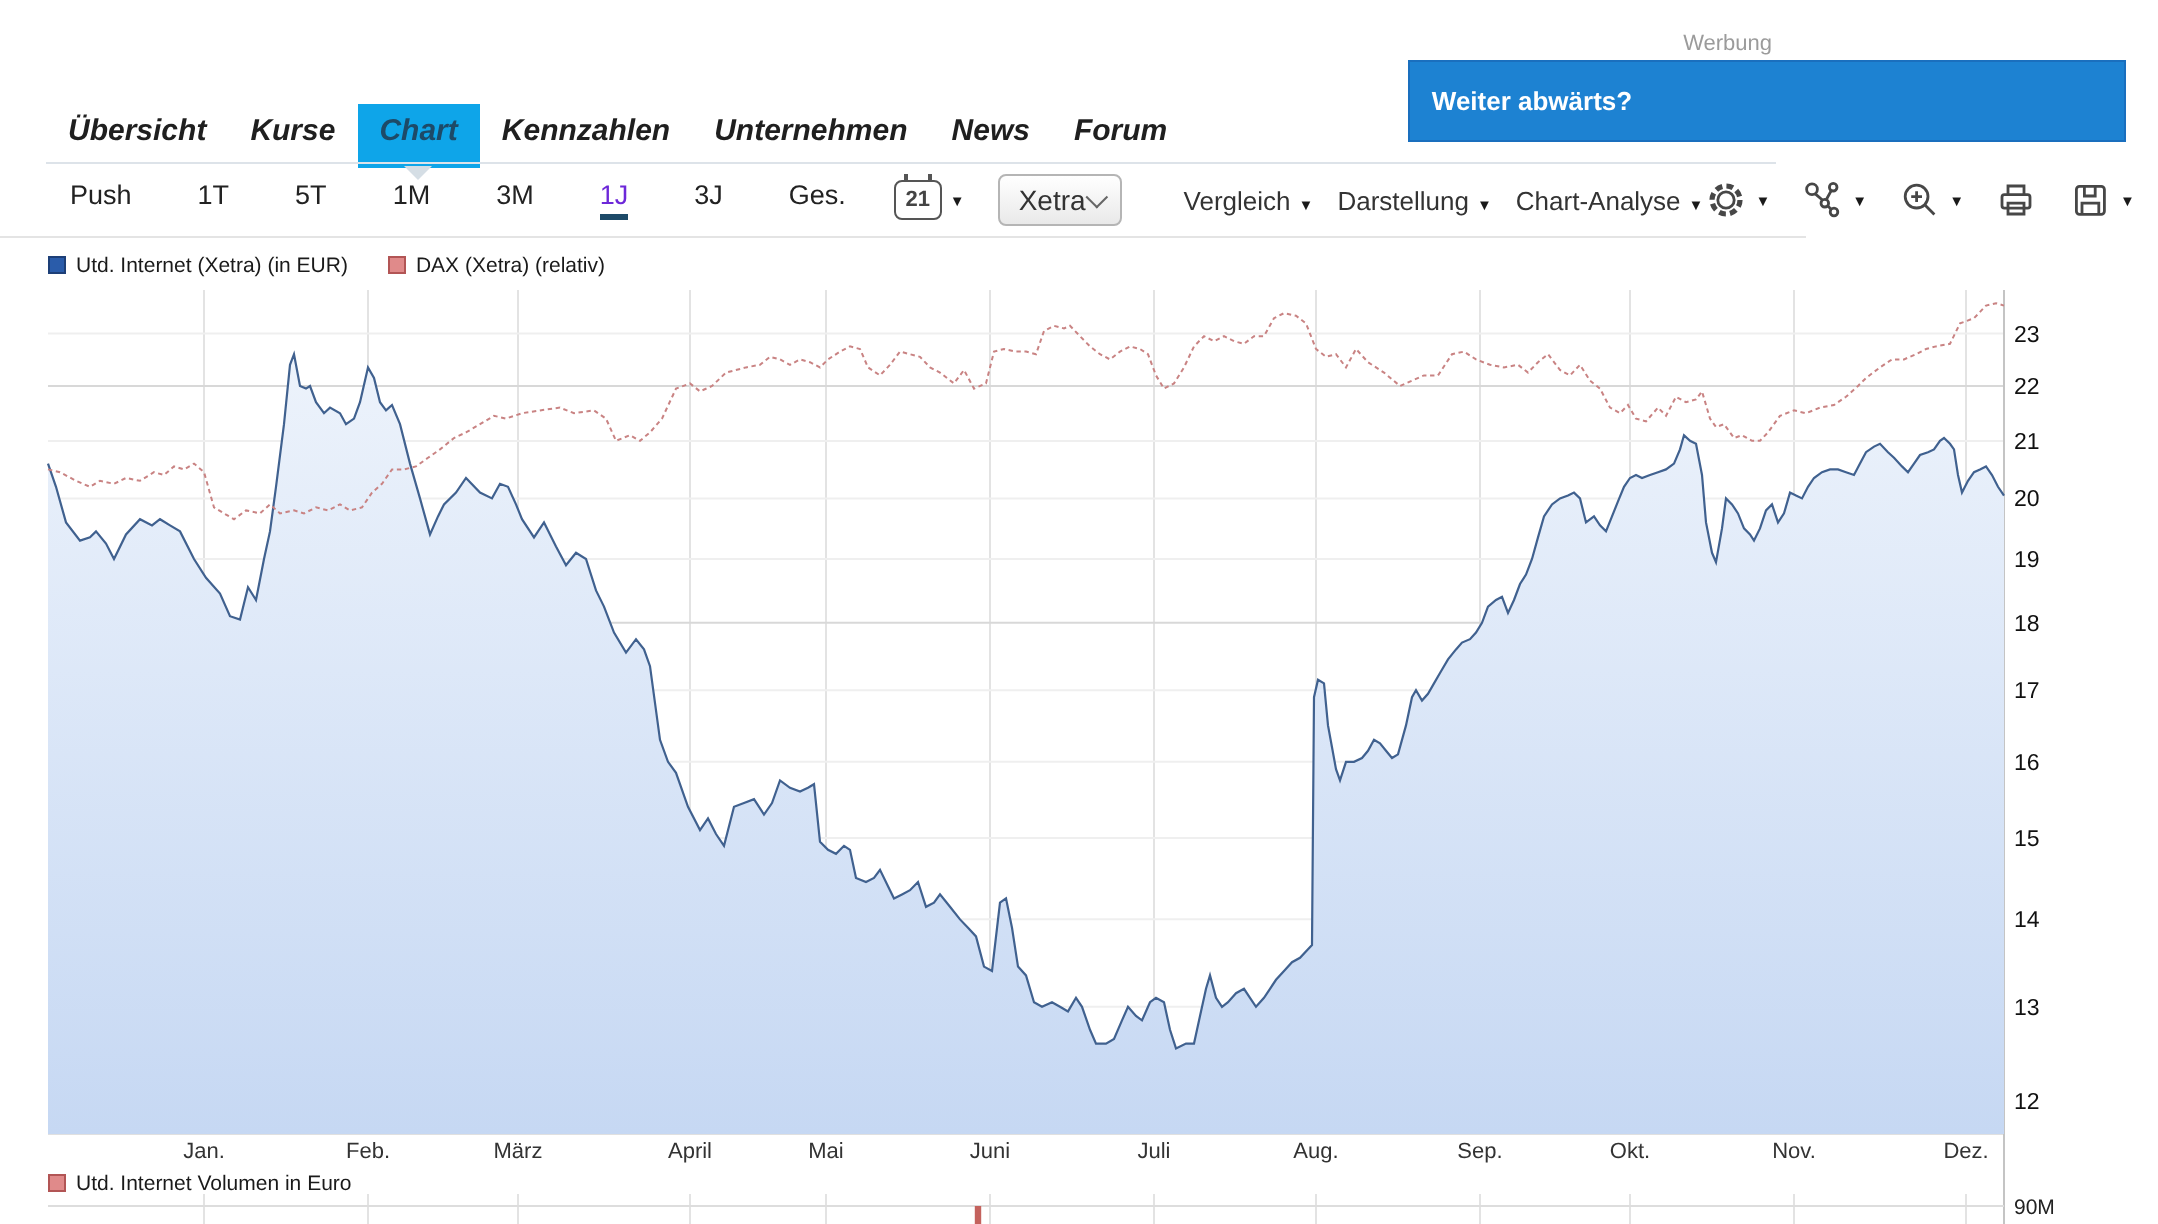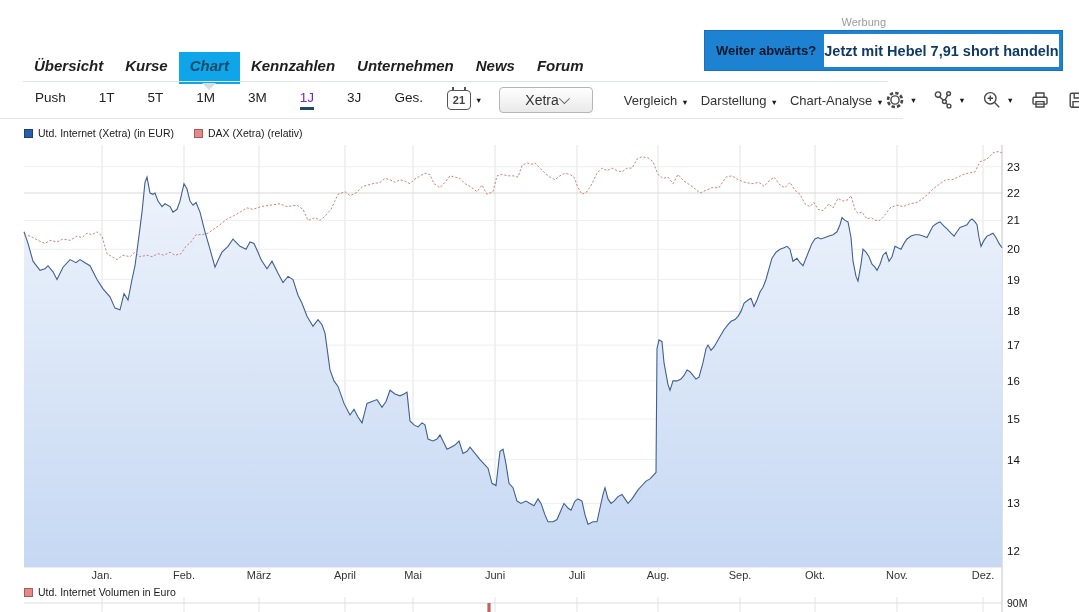--- a/index.html
+++ b/index.html
@@ -6,21 +6,21 @@
   html,body { width:1079px; height:612px; overflow:hidden; background:#fff;
     font-family:"Liberation Sans", sans-serif; }
   .page { position:relative; width:903px; height:612px; background:#fff; }
 
   .werbung { position:absolute; top:16px; right:17px; font-size:11px; color:#9b9b9b; }
 
   .ad-banner { position:absolute; left:704px; top:30px; width:359px; height:41px;
     background:#1d82d2; border:1px solid #1a6fbe; display:flex; align-items:stretch;
     padding:3px; cursor:pointer; }
   .ad-left { width:116px; display:flex; align-items:center; justify-content:center;
-    color:#0f172a; font-size:13px; font-weight:bold; white-space:nowrap; }
+    color:#ffffff; font-size:13px; font-weight:bold; white-space:nowrap; }
   .ad-right { flex:1; background:#ffffff; color:#0f3a66; font-size:14.5px; font-weight:bold;
     display:flex; align-items:center; justify-content:center; white-space:nowrap; }
 
   .tabs { position:absolute; top:52px; left:23px; display:flex; font-size:15px; }
   .tab { padding:5px 11px 10px; color:#1f1f1f; font-weight:bold; cursor:pointer;
     position:relative; white-space:nowrap;font-style:italic; }
   .tab.active { background:#0ea5e9; color:#1d4a68;text-align:center; }
   .tab.active::after { content:""; position:absolute; left:50%; bottom:-13px; margin-left:-7px;
     border:7px solid transparent; border-top-color:#d5dee5; }
   .tabline { position:absolute; top:81px; left:23px; right:15px; height:1px; background:#dde3e9; }
@@ -34,21 +34,21 @@
   .calwrap { margin-left:24px; display:flex; align-items:center; cursor:pointer; }
   .calendar { width:24px; height:20px; border:1.5px solid #555; border-radius:4px;
     font-size:11px; font-weight:bold; color:#444; display:flex; align-items:center;
     justify-content:center; position:relative; background:#fff; }
   .calendar::before, .calendar::after { content:""; position:absolute; top:-4px; width:2px;
     height:4px; background:#555; }
   .calendar::before { left:4px; } .calendar::after { right:4px; }
   .caret { font-size:7.5px; color:#1a1a1a; margin-left:4px; }
   .select { margin-left:17px; width:96px; height:26px; border:1px solid #b5b5b5; border-radius:4px;
     background:linear-gradient(#ffffff,#e9e9e9); display:flex; align-items:center;
-    padding:0 25px; font-size:14px; color:#333; cursor:pointer; }
+    padding:0 9px; font-size:14px; color:#333; cursor:pointer; }
   .select .chev { margin-left:auto; width:8px; height:8px; border-right:1.6px solid #666;
     border-bottom:1.6px solid #666; transform:rotate(45deg) translateY(-2px); }
   .menus { margin-left:31px; display:flex; gap:12px; font-size:13px; color:#333; align-items:flex-end; }
   .menus .item { cursor:pointer; white-space:nowrap; }
   .icons { margin-left:auto; display:flex; align-items:center; gap:15px; }
   .icongrp { display:flex; align-items:center; cursor:pointer; }
   .icongrp svg { stroke:#474747; fill:none; stroke-width:1.4; }
 
   .legend { position:absolute; top:127px; left:24px; display:flex; gap:20px;
     font-size:10.5px; color:#1a1a1a; align-items:center; }
@@ -63,21 +63,20 @@
 </style>
 </head>
 <body>
 
 <div class="page">
 
   <div class="werbung">Werbung</div>
 
   <div class="ad-banner">
     <span class="ad-left">Weiter abwärts?</span>
-    <span class="ad-right">Jetzt mit Hebel 7,91 short handeln</span>
   </div>
 
   <nav class="tabs">
       <span class="tab">Übersicht</span>
       <span class="tab">Kurse</span>
       <span class="tab active">Chart</span>
       <span class="tab">Kennzahlen</span>
       <span class="tab">Unternehmen</span>
       <span class="tab">News</span>
       <span class="tab">Forum</span>

